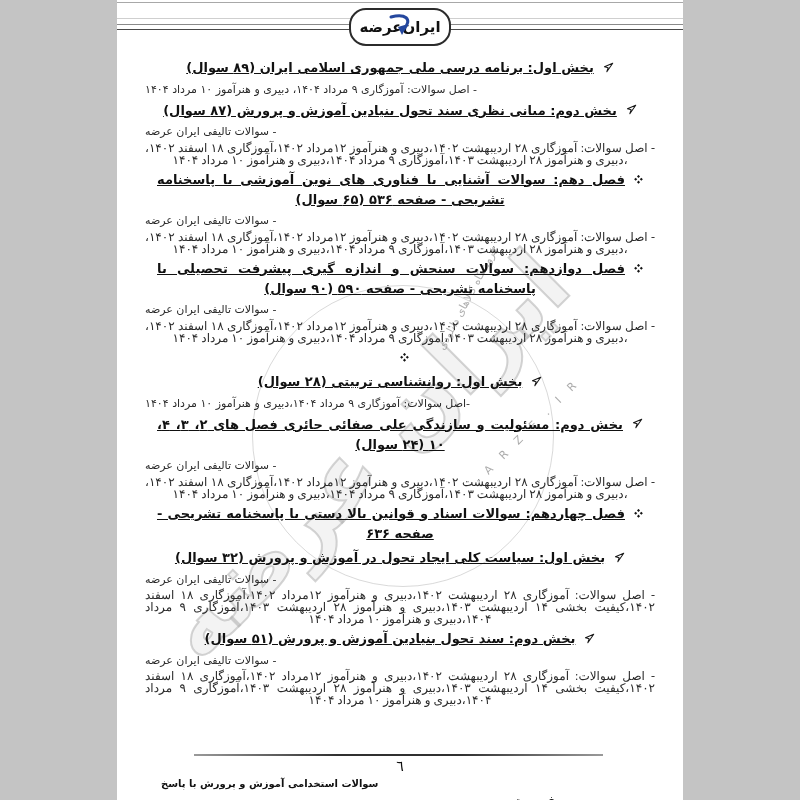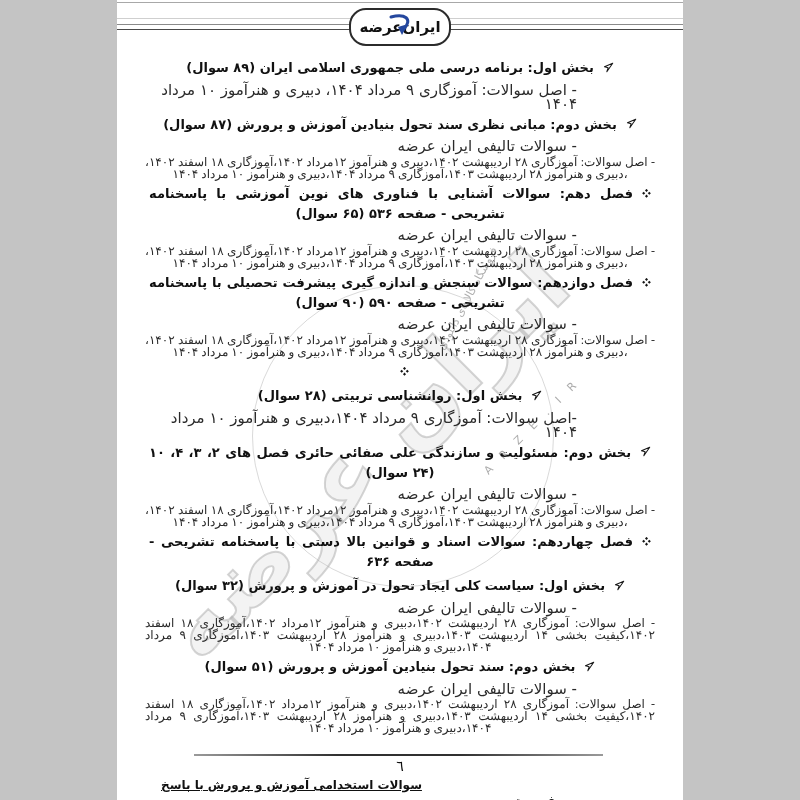--- a/index.html
+++ b/index.html
@@ -38,36 +38,36 @@
   .wm-circle{position:absolute;left:85px;top:35px;width:300px;height:300px;
     border:1px solid rgba(170,170,170,0.45);border-radius:50%;}
   .wm-arc-fa{position:absolute;left:268px;top:96px;direction:rtl;
     font-size:11px;color:rgba(150,150,150,0.75);letter-spacing:2px;white-space:nowrap;
     transform:rotate(-62deg);transform-origin:left top;}
   .wm-arc-en{position:absolute;left:300px;top:170px;
     font-size:11px;color:rgba(150,150,150,0.8);letter-spacing:5px;white-space:nowrap;
     transform:rotate(-45deg);}
   
   .toc{position:relative;z-index:2;direction:rtl;padding:6px 28px 0 28px;color:#111;}
-  .h{font-weight:bold;font-size:13px;line-height:20px;margin:4px 4px;
-     text-align:justify;text-align-last:center;}
+  .h{font-weight:bold;font-size:13px;line-height:20px;margin:4px 12px;
+     text-align:justify;text-align-last:center;text-decoration:underline;}
   .h .t{letter-spacing:0;}
   .b{display:inline-block;vertical-align:middle;margin-inline-end:9px;}
-  .n{font-size:15px;line-height:14px;margin:2.5px 0;color:#2a2a2a;
-     text-align:right;padding-left:0;padding-right:78px;}
+  .n{font-size:11px;line-height:14px;margin:2.5px 0;color:#2a2a2a;
+     text-align:left;padding-left:0;padding-right:78px;}
   .nl{font-size:12px;line-height:12px;margin:1.5px 0;color:#2a2a2a;
      text-align:justify;text-align-last:center;padding:0;font-family:Liberation Serif, serif;}
   
   .ftr{position:absolute;bottom:0;left:0;right:0;height:46px;z-index:2;}
   .ftr-rule{position:absolute;top:0;left:77px;right:80px;height:2px;
     background:linear-gradient(90deg,#9a9a9a,#303030 35%,#303030 65%,#9a9a9a);}
   .ftr-num{position:absolute;top:4px;left:0;right:0;text-align:center;
     font-size:14px;color:#111;}
-  .ftr-title{position:absolute;top:24px;left:44px;font-size:12px;font-weight:bold;
-    color:#111;direction:rtl;text-decoration:underline;}
+  .ftr-title{position:absolute;top:24px;left:44px;font-size:10px;font-weight:bold;
+    color:#111;direction:rtl;}
   .ftr-fehrest{position:absolute;top:40px;right:128px;font-size:10.5px;font-weight:bold;
     color:#111;direction:rtl;}
   .defs{position:absolute;width:0;height:0;overflow:hidden;}
 </style>
 </head>
 <body>
 
 <svg class="defs" xmlns="http://www.w3.org/2000/svg">
   <symbol id="dia" viewBox="0 0 12 12">
     <g fill="#151515">

